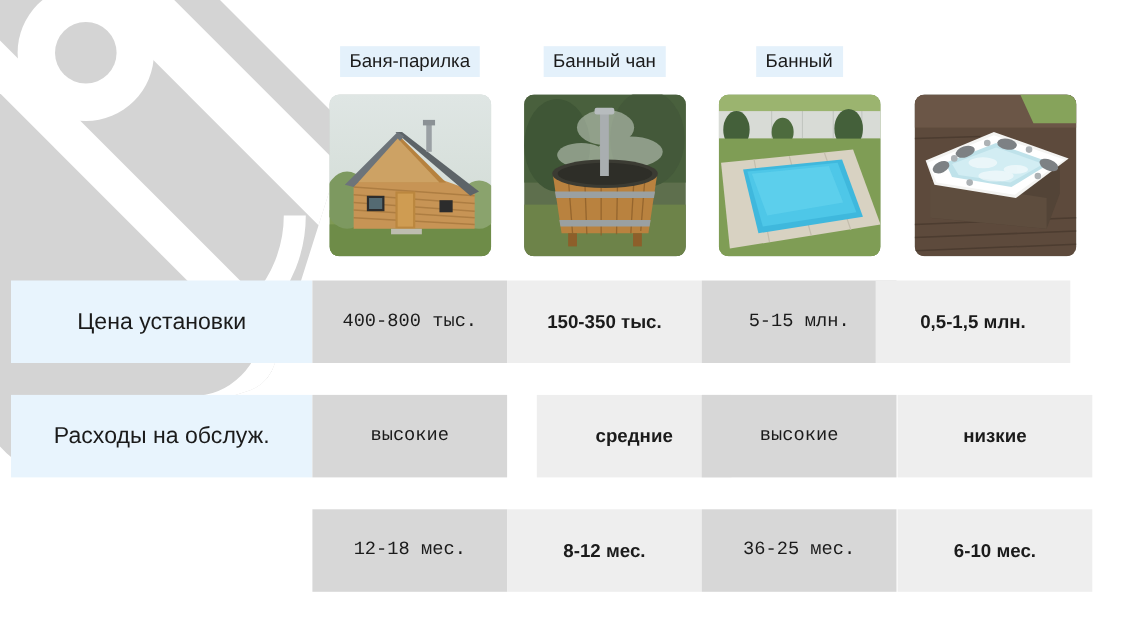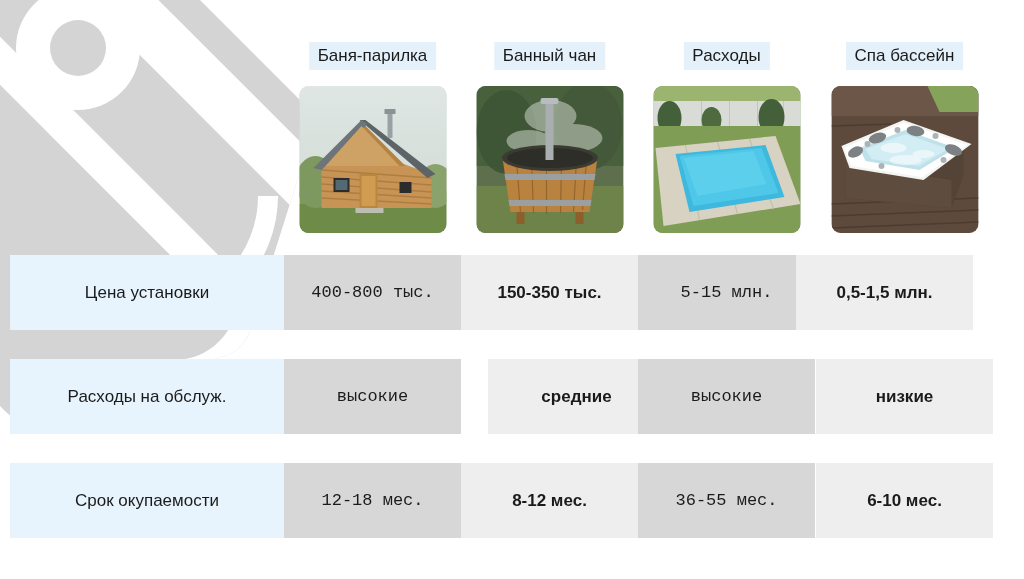--- a/index.html
+++ b/index.html
@@ -83,21 +83,21 @@
     position: absolute;
     left: 10px;
     top: 0;
     width: 274px;
     height: 75px;
     background: #e8f4fd;
     display: flex;
     align-items: center;
     justify-content: center;
     color: #1b1b1b;
-    font-size: 17px;
+    font-size: 21px;
     box-sizing: border-box;
   }
   .cell {
     position: absolute;
     top: 0;
     width: 177px;
     height: 75px;
     display: flex;
     align-items: center;
     justify-content: center;
@@ -222,21 +222,21 @@
           <rect x="34" y="92" width="16" height="14" fill="#2c2c2c"></rect>
           <rect x="36" y="94" width="12" height="10" fill="#546a72"></rect>
           <rect x="100" y="96" width="12" height="11" fill="#2c2c2c"></rect>
 
           <rect x="56" y="122" width="28" height="5" fill="#bdbdb0"></rect>
         </svg>
       </div>
     </div>
 
     <div class="head-cell" style="left:638px">
-      <div class="head-pill">Расходы</div>
+      <div class="head-pill">Банный</div>
       <div class="thumb">
         <svg viewBox="0 0 147 147" xmlns="http://www.w3.org/2000/svg">
           <rect width="147" height="147" fill="#86a35b"></rect>
 
           <rect y="14" width="147" height="26" fill="#d8dbd6"></rect>
           <g stroke="#c2c6c0" stroke-width="1">
             <line x1="20" y1="14" x2="20" y2="40"></line>
             <line x1="48" y1="14" x2="48" y2="40"></line>
             <line x1="76" y1="14" x2="76" y2="40"></line>
             <line x1="104" y1="14" x2="104" y2="40"></line>
@@ -257,21 +257,20 @@
           </g>
 
           <path d="M 22 68 L 112 59 L 131 111 L 36 126 Z" fill="#3fb8dd"></path>
           <path d="M 26 70 L 108 62 L 125 107 L 40 120 Z" fill="#4ec7e8"></path>
           <path d="M 30 72 L 100 65 L 113 98 L 44 110 Z" fill="#66d3ef" opacity="0.6"></path>
         </svg>
       </div>
     </div>
 
     <div class="head-cell" style="left:816px">
-      <div class="head-pill">Спа бассейн</div>
       <div class="thumb">
         <svg viewBox="0 0 147 147" xmlns="http://www.w3.org/2000/svg">
           <rect width="147" height="147" fill="#5d4a3c"></rect>
           <rect width="147" height="30" fill="#6b5647"></rect>
           <path d="M 96 0 L 147 0 L 147 26 L 108 26 Z" fill="#86a35b"></path>
 
           <g stroke="#4c3c30" stroke-width="1.4">
             <line x1="0" y1="118" x2="147" y2="112"></line>
             <line x1="0" y1="130" x2="147" y2="124"></line>
             <line x1="0" y1="142" x2="147" y2="136"></line>
@@ -321,20 +320,19 @@
 
   <div class="row" style="top:359px">
     <div class="row-label">Расходы на обслуж.</div>
     <div class="cell dark" style="left:284px">высокие</div>
     <div class="cell light" style="left:488px">средние</div>
     <div class="cell dark" style="left:638px">высокие</div>
     <div class="cell light" style="left:816px">низкие</div>
   </div>
 
   <div class="row" style="top:463px">
-    <div class="row-label">Срок окупаемости</div>
     <div class="cell dark" style="left:284px">12-18 мес.</div>
     <div class="cell light" style="left:461px">8-12 мес.</div>
-    <div class="cell dark" style="left:638px">36-55 мес.</div>
+    <div class="cell dark" style="left:638px">36-25 мес.</div>
     <div class="cell light" style="left:816px">6-10 мес.</div>
   </div>
 
 </div>
 
 </body></html>

